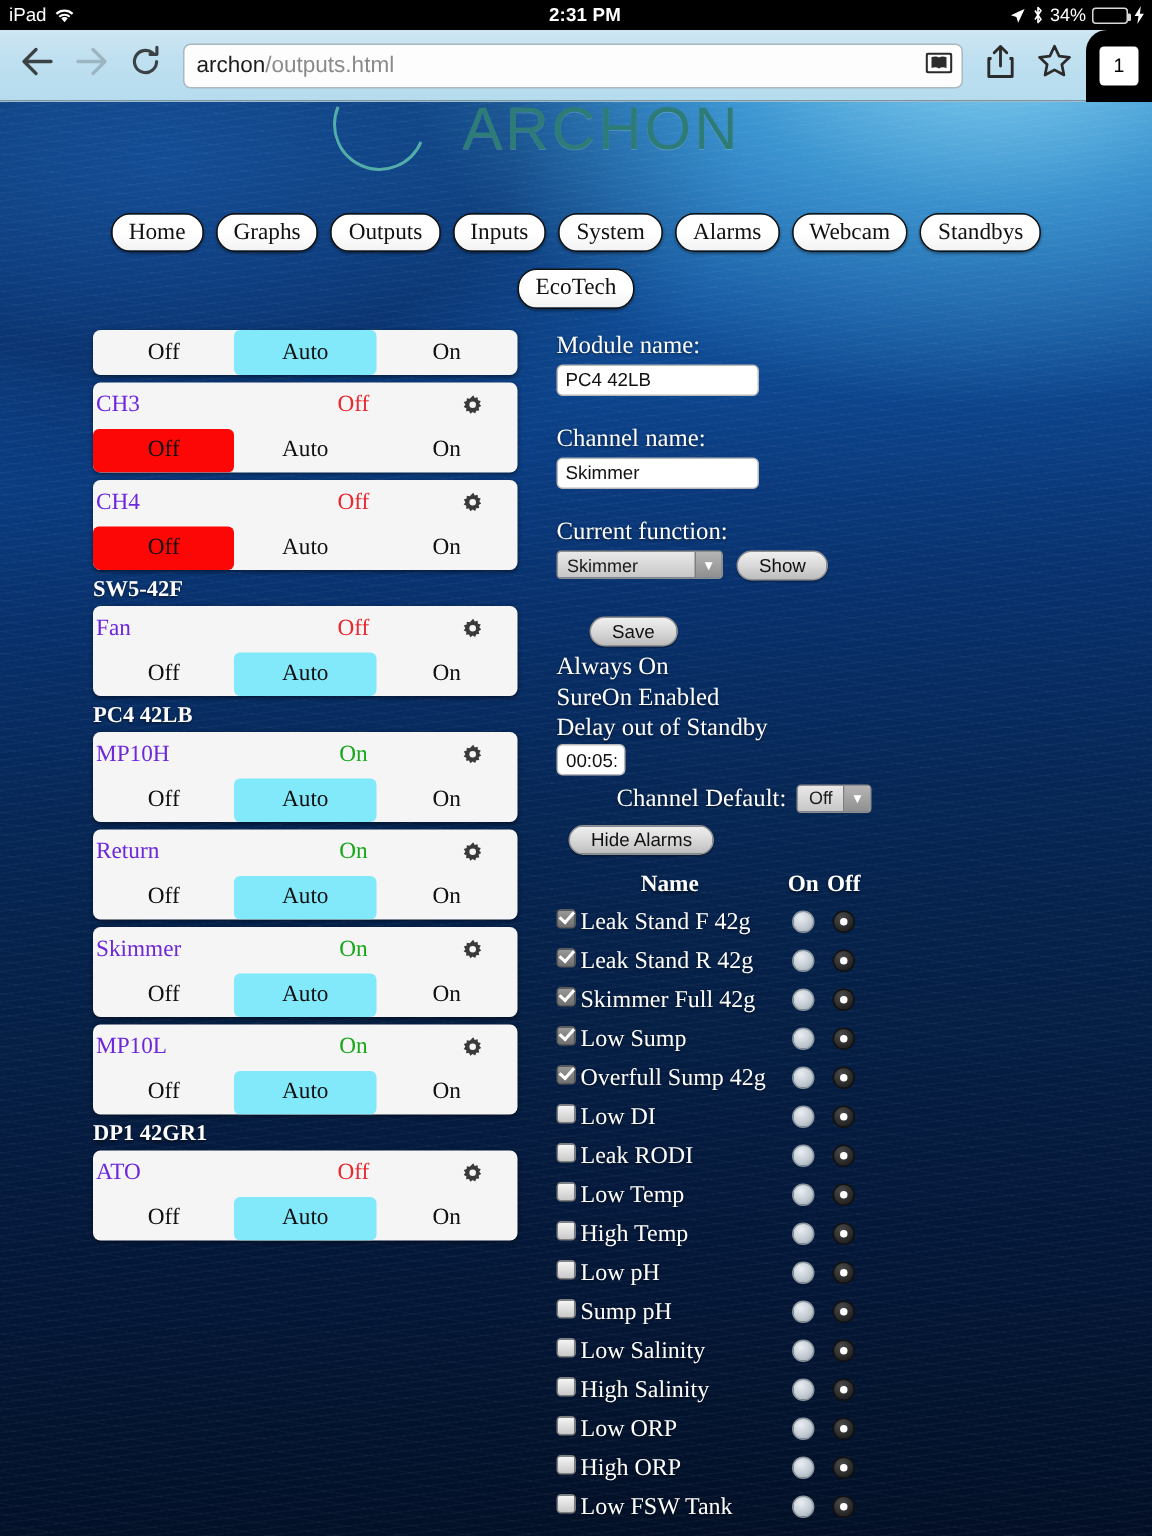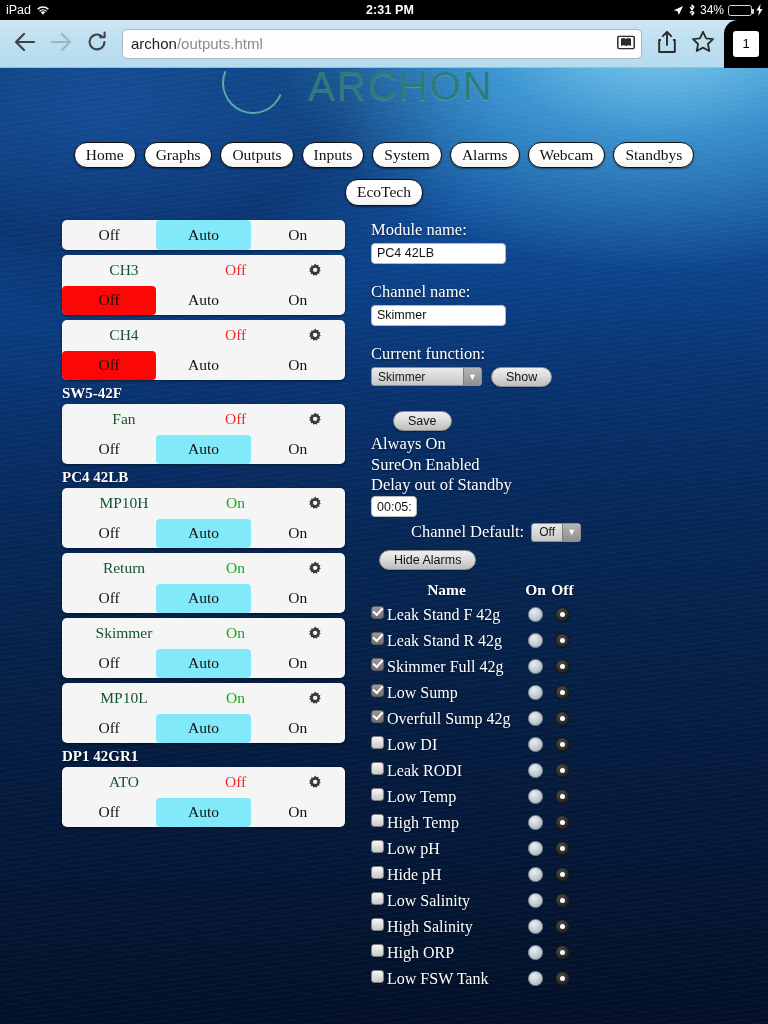--- a/index.html
+++ b/index.html
@@ -166,21 +166,21 @@
     overflow:hidden;
     box-shadow:0 1px 3px rgba(0,0,0,0.5);
   }
   .card-top{
     display:flex; align-items:center;
     height:31px;
     padding:0 2px;
     font-family:"Liberation Serif", serif;
     font-size:15.5px;
   }
-  .c-name{ flex:0 0 43%; text-align:center; color:#14532d; }
+  .c-name{ flex:0 0 43%; text-align:left; color:#6d28d9; }
   .c-state{ flex:0 0 37%; text-align:center; }
   .c-state.on{ color:#17a81a; }
   .c-state.off{ color:#e8292f; }
   .c-gear{ flex:1; display:flex; justify-content:center; align-items:center; cursor:pointer;}
   .card-bot{
     display:flex; height:29px;
     font-family:"Liberation Serif", serif;
     font-size:15.5px;
   }
   .seg{
@@ -738,21 +738,21 @@
             <div class="rcell">
               <div class="radio"></div>
             </div>
             <div class="rcell">
               <div class="radio checked"></div>
             </div>
           </div>
           <div class="alarm-row">
             <div class="a-left">
               <div class="cbox"></div>
-              <div class="a-label">Hide pH</div>
+              <div class="a-label">Sump pH</div>
             </div>
             <div class="rcell">
               <div class="radio"></div>
             </div>
             <div class="rcell">
               <div class="radio checked"></div>
             </div>
           </div>
           <div class="alarm-row">
             <div class="a-left">
@@ -763,20 +763,32 @@
               <div class="radio"></div>
             </div>
             <div class="rcell">
               <div class="radio checked"></div>
             </div>
           </div>
           <div class="alarm-row">
             <div class="a-left">
               <div class="cbox"></div>
               <div class="a-label">High Salinity</div>
+            </div>
+            <div class="rcell">
+              <div class="radio"></div>
+            </div>
+            <div class="rcell">
+              <div class="radio checked"></div>
+            </div>
+          </div>
+          <div class="alarm-row">
+            <div class="a-left">
+              <div class="cbox"></div>
+              <div class="a-label">Low ORP</div>
             </div>
             <div class="rcell">
               <div class="radio"></div>
             </div>
             <div class="rcell">
               <div class="radio checked"></div>
             </div>
           </div>
           <div class="alarm-row">
             <div class="a-left">

